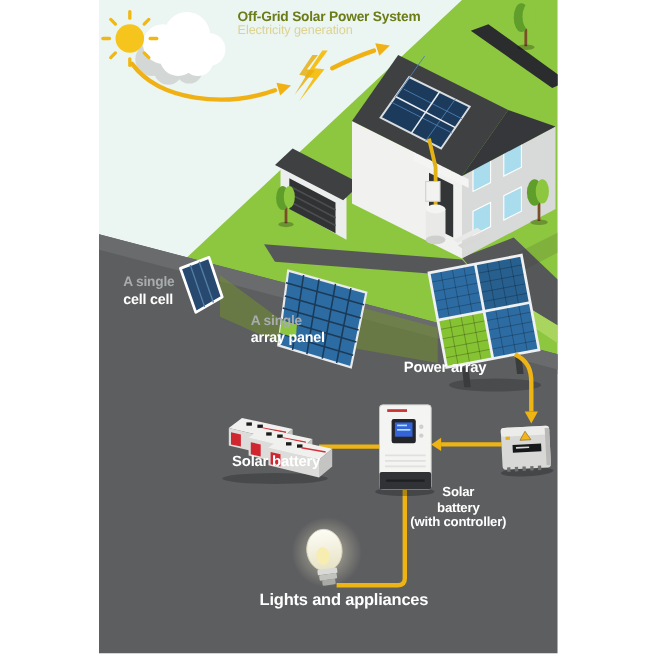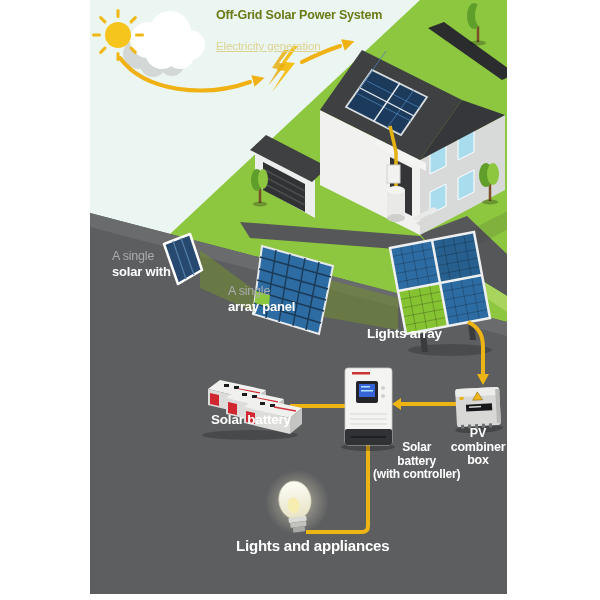--- a/index.html
+++ b/index.html
@@ -4,24 +4,24 @@
 <style>
   html,body { margin:0; padding:0; }
   body {
     width:600px; height:600px; background:#ffffff; position:relative;
     font-family:"Liberation Sans", sans-serif; overflow:hidden;
   }
   .content { position:absolute; left:90px; top:0; width:358px; height:594px; }
   .art { position:absolute; left:0; top:0; }
   .hdr { position:absolute; left:126px; top:8px; white-space:nowrap; }
   .hdr .t1 { display:block; font-size:12.5px; font-weight:bold; color:#6b7b17; letter-spacing:-0.2px; }
-  .hdr .t2 { display:block; font-size:11.5px; color:#ddd390; letter-spacing:-0.1px; margin-top:18px;text-decoration:underline; }
+  .hdr .t2 { display:block; font-size:11.5px; color:#ddd390; letter-spacing:-0.1px; margin-top:0; }
   .lbl { position:absolute; color:#ffffff; font-weight:bold; font-size:13px;
          letter-spacing:-0.2px; line-height:15px; white-space:nowrap; }
-  .lbl .muted { display:block; color:#a8acae; font-weight:normal; font-size:12.5px; }
+  .lbl .muted { display:block; color:#a8acae; font-weight:bold; font-size:12.5px; }
   .lbl .ln { display:block; }
   .sm { font-size:12px; line-height:13.5px;text-align:center; }
   .ctr { text-align:center; width:84px; white-space:normal; font-size:12.5px; line-height:13.5px; }
 </style>
 </head>
 <body>
 
 <div class="content">
 
 <svg class="art" width="417" height="594" viewBox="0 0 417 594">
@@ -316,39 +316,34 @@
   </g>
 </svg>
 
 <div class="hdr">
   <span class="t1">Off-Grid Solar Power System</span>
   <span class="t2">Electricity generation</span>
 </div>
 
 <div class="lbl" style="left:22px; top:249px;">
   <span class="muted">A single</span>
-  <span class="ln">solar with</span>
+  <span class="ln">cell cell</span>
 </div>
 
 <div class="lbl" style="left:138px; top:284px;">
   <span class="muted">A single</span>
   <span class="ln">array panel</span>
 </div>
 
-<div class="lbl" style="left:277px; top:326px; font-size:13.5px;">Lights array</div>
+<div class="lbl" style="left:277px; top:326px; font-size:13.5px;">Power array</div>
 
 <div class="lbl" style="left:121px; top:412px; font-size:13.5px;">Solar battery</div>
 
 <div class="lbl sm" style="left:283px; top:441px;">
   <span class="ln">Solar</span>
   <span class="ln">battery</span>
   <span class="ln">(with controller)</span>
 </div>
 
-<div class="lbl ctr" style="left:346px; top:427px;">
-  <span class="ln">PV</span>
-  <span class="ln">combiner</span>
-  <span class="ln">box</span>
-</div>
 
 <div class="lbl" style="left:146px; top:538px; font-size:15px;">Lights and appliances</div>
 
 </div>
 
 </body></html>

